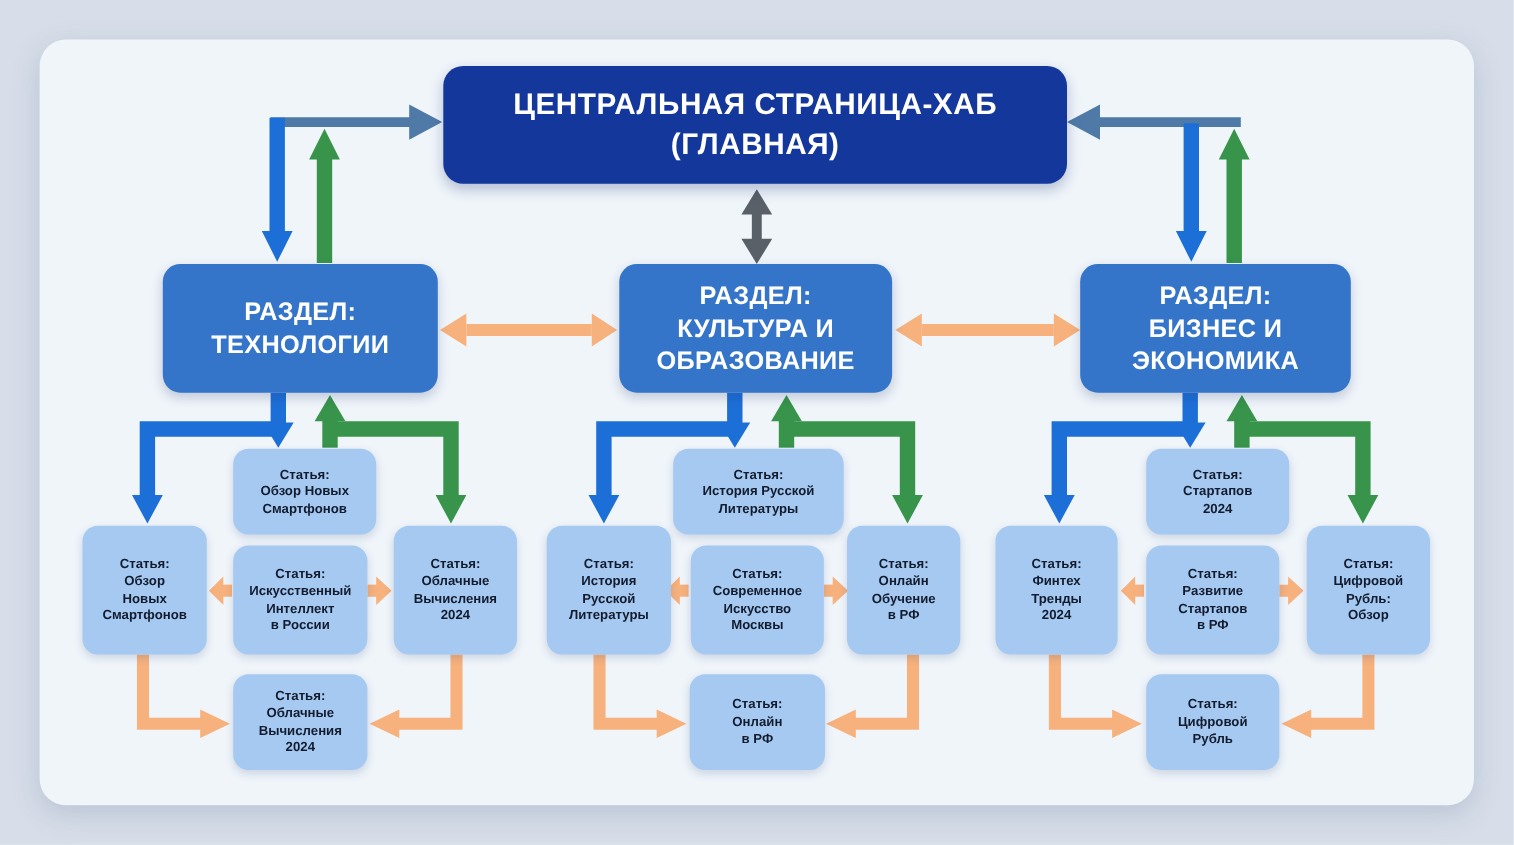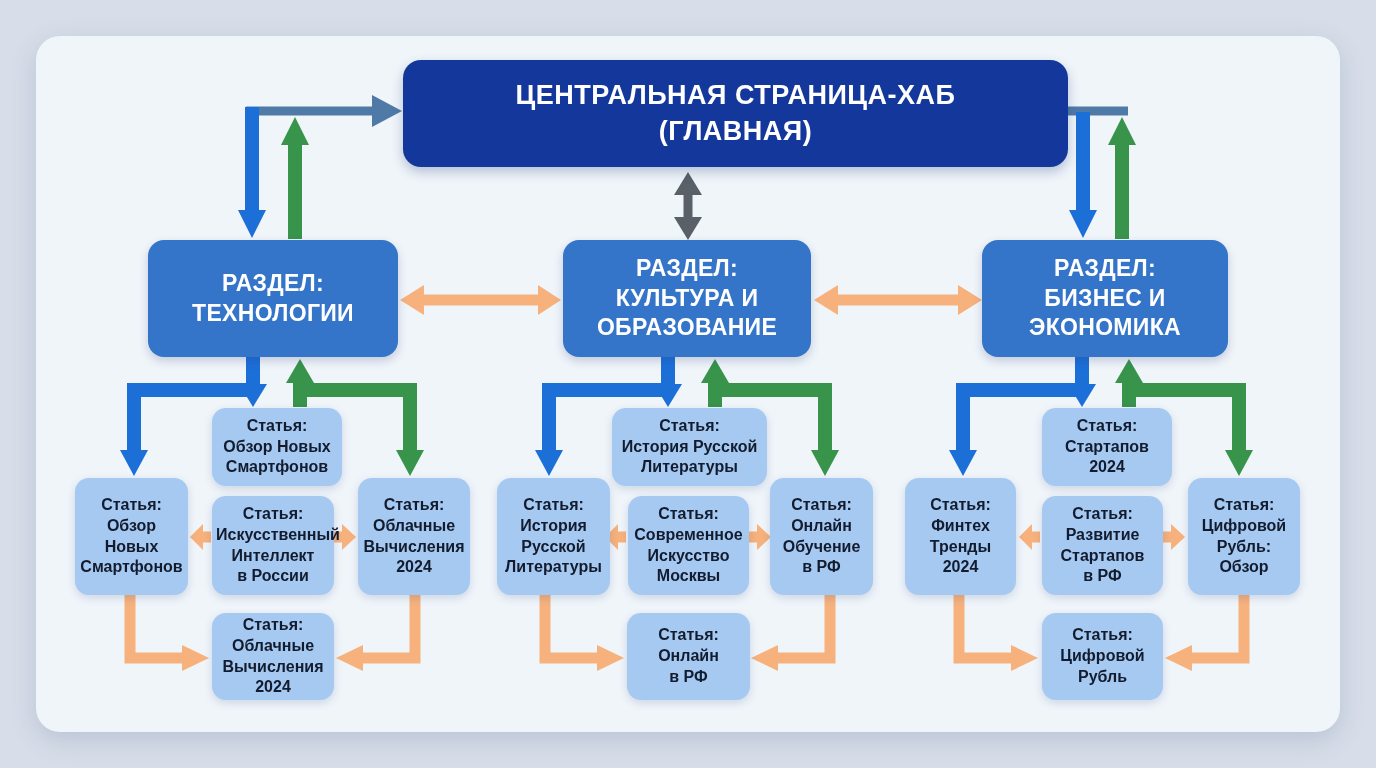--- a/index.html
+++ b/index.html
@@ -37,21 +37,21 @@
     font-size:27px;font-weight:bold;line-height:1.3;letter-spacing:.5px;
     box-shadow:0 5px 12px rgba(30,55,115,.28);
   }
   .section{
     background:var(--sectionBg,#3474c9);color:#fff;border-radius:16px;
     font-size:23px;font-weight:bold;line-height:1.3;letter-spacing:.3px;
     box-shadow:0 4px 10px rgba(30,55,115,.22);
   }
   .article{
     background:var(--articleBg,#a6c9f1);color:var(--articleText,#121c2e);
-    border-radius:14px;font-size:16px;font-weight:bold;line-height:1.3;
+    border-radius:14px;font-size:12px;font-weight:bold;line-height:1.3;
     padding:4px;box-shadow:0 3px 8px rgba(40,70,130,.18);
   }
 </style>
 </head>
 <body>
 
 <div class="page">
   <div class="canvas"></div>
 
   <svg class="arrows" viewBox="0 0 1376 768" xmlns="http://www.w3.org/2000/svg">
@@ -195,21 +195,21 @@
         <path class="shaft sh-orange" d="M130,595 V658 H183"></path>
         <polygon class="hd-orange" points="182,645 182,671 209,658"></polygon>
       </g>
       <g>
         <path class="shaft sh-orange" d="M415,595 V658 H362"></path>
         <polygon class="hd-orange" points="363,645 363,671 336,658"></polygon>
       </g>
     </g>
   </svg>
 
-  <div class="box hub" style="left:403px;top:60px;width:665px;height:107px">
+  <div class="box hub" style="left:403px;top:60px;width:567px;height:107px">
     <span class="box-label">ЦЕНТРАЛЬНАЯ СТРАНИЦА-ХАБ
 (ГЛАВНАЯ)</span>
   </div>
 
   <div class="box section" style="left:148px;top:240px;width:250px;height:117px">
     <span class="box-label">РАЗДЕЛ:
 ТЕХНОЛОГИИ</span>
   </div>
   <div class="box section" style="left:563px;top:240px;width:248px;height:117px">
     <span class="box-label">РАЗДЕЛ:

